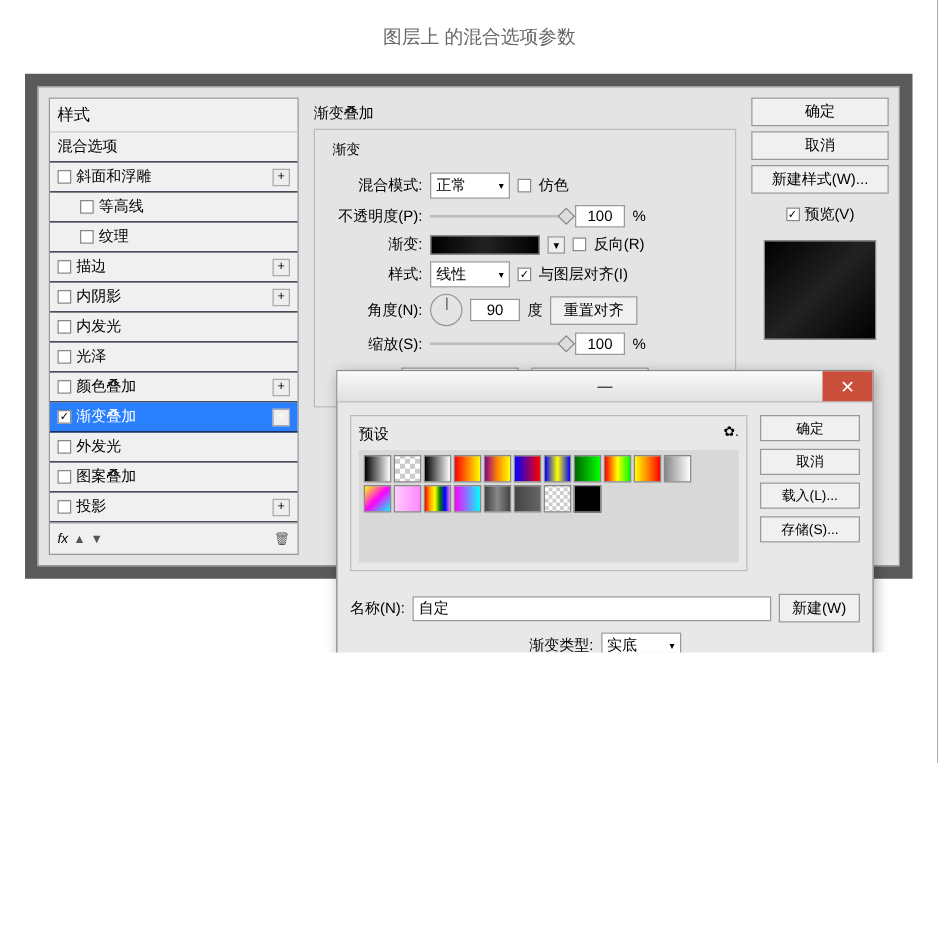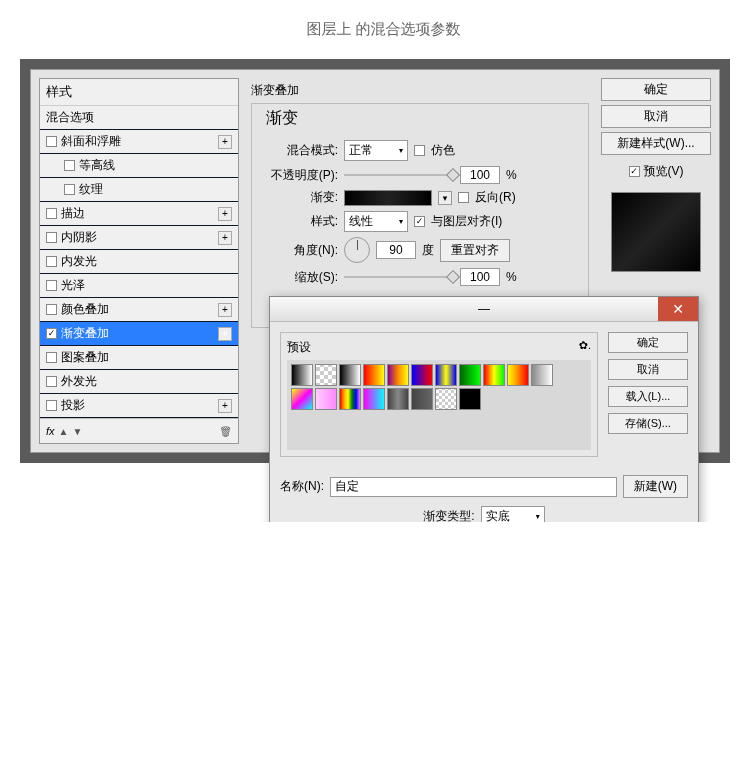--- a/index.html
+++ b/index.html
@@ -16,21 +16,21 @@
 .checkbox { width: 11px; height: 11px; border: 1px solid #888; background: #fff; display: inline-flex; align-items: center; justify-content: center; font-size: 9px; }
 .checkbox.checked::after { content: "✓"; color: #000; line-height: 1; }
 .style-row.selected .checkbox.checked::after { color: #000; }
 .plus-btn { width: 14px; height: 14px; border: 1px solid #aaa; background: #eee; font-size: 10px; text-align: center; line-height: 12px; }
 .styles-footer { margin-top: auto; border-top: 1px solid #bbb; padding: 6px; display: flex; align-items: center; gap: 6px; font-size: 11px; justify-content: space-between; }
 .footer-left { display: flex; gap: 4px; align-items: center; }
 .footer-icon { font-size: 10px; color: #555; }
 .center-panel { flex: 1; padding: 4px; }
 .group-label { font-size: 12px; margin-bottom: 4px; }
 .fieldset { border: 1px solid #bbb; padding: 8px 10px; font-size: 12px; }
-.fieldset-title { font-size: 16px; margin-top: -14px; margin-bottom: 6px; background: #e4e4e4; display: inline-block; padding: 0 4px; }
+.fieldset-title { font-size: 11px; margin-top: -14px; margin-bottom: 6px; background: #e4e4e4; display: inline-block; padding: 0 4px; }
 .form-row { display: flex; align-items: center; gap: 6px; margin: 5px 0; font-size: 12px; }
 .form-label { width: 76px; text-align: right; font-size: 12px; }
 .select { border: 1px solid #999; background: #fff; padding: 1px 4px; font-size: 12px; min-width: 64px; display: inline-flex; align-items: center; justify-content: space-between; gap: 6px; }
 .select .arrow { font-size: 8px; }
 .slider { flex: 1; height: 2px; background: #bbb; position: relative; max-width: 110px; }
 .slider .thumb { position: absolute; width: 10px; height: 10px; background: #ddd; border: 1px solid #888; top: -4px; transform: rotate(45deg); }
 .num-input { border: 1px solid #999; background: #fff; width: 40px; padding: 1px 3px; font-size: 12px; text-align: center; }
 .grad-preview { width: 88px; height: 16px; background: linear-gradient(90deg, #000, #111, #222, #111, #000); border: 1px solid #888; }
 .small-sq { width: 14px; height: 14px; border: 1px solid #999; background: #eee; font-size: 9px; text-align: center; line-height: 12px; }
 .angle-dial { width: 26px; height: 26px; border: 1px solid #999; border-radius: 50%; position: relative; }
@@ -144,27 +144,27 @@
           <div class="style-row selected">
             <span class="style-left">
               <span class="checkbox checked"></span>
               <span>渐变叠加</span>
             </span>
             <span class="plus-btn">+</span>
           </div>
           <div class="style-row">
             <span class="style-left">
               <span class="checkbox"></span>
+              <span>外发光</span>
+            </span>
+          </div>
+          <div class="style-row">
+            <span class="style-left">
+              <span class="checkbox"></span>
               <span>图案叠加</span>
-            </span>
-          </div>
-          <div class="style-row">
-            <span class="style-left">
-              <span class="checkbox"></span>
-              <span>外发光</span>
             </span>
           </div>
           <div class="style-row">
             <span class="style-left">
               <span class="checkbox"></span>
               <span>投影</span>
             </span>
             <span class="plus-btn">+</span>
           </div>
         </div>

